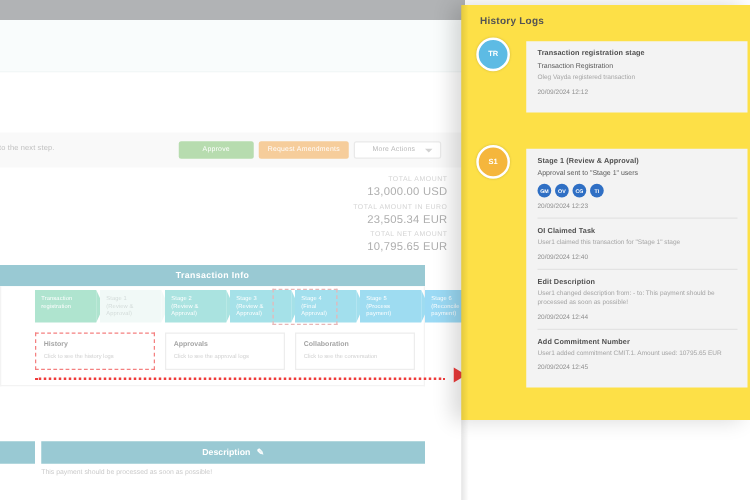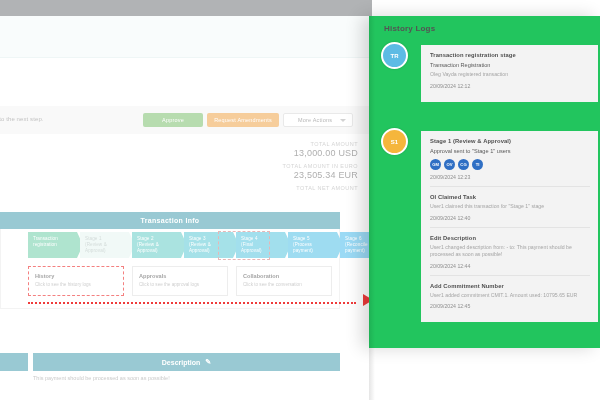--- a/index.html
+++ b/index.html
@@ -70,21 +70,21 @@
   .arrow-wrap { position:absolute; left:28px; top:292px; width:345px; height:22px; }
   .arrow-line { position:absolute; left:0; top:10px; width:328px; height:0;
                 border-top:2px dotted #ef3b3b; }
   .arrow-head { position:absolute; right:0; top:2px; width:0;height:0;
                 border-top:6px solid transparent; border-bottom:6px solid transparent; border-left:10px solid #ef3b3b; }
 
   
   .veil { position:absolute; left:0; top:0; width:372px; height:400px; background:rgba(255,255,255,0.38); pointer-events:none; }
 
   
-  .panel { position:absolute; left:369px; top:16px; width:231px; height:332px; background:#22c55e;
+  .panel { position:absolute; left:369px; top:4px; width:231px; height:332px; background:#fde047;
            box-shadow:-7px 0 16px rgba(0,0,0,0.16); }
   .panel-edge { position:absolute; left:0; top:0; width:6px; height:400px;
                 background:linear-gradient(to right, rgba(0,0,0,0.10), rgba(0,0,0,0)); }
   .panel-title { position:absolute; left:15px; top:8px; font-size:8px; color:#545454; font-weight:bold; letter-spacing:.2px;}
 
   .log-group { position:absolute; left:12px; }
   .g1 { top:26px; } .g2 { top:112px; }
 
   .avatar { position:absolute; left:0; top:0; width:27px; height:27px; border-radius:50%;
             border:2px solid #fff; box-shadow:0 0 2px rgba(0,0,0,0.18);
@@ -126,20 +126,21 @@
       <span>More Actions</span>
       <span class="chev-dn"></span>
     </div>
 
     <div class="totals">
       <div class="tot-lbl">TOTAL AMOUNT</div>
       <div class="tot-val">13,000.00 USD</div>
       <div class="tot-lbl">TOTAL AMOUNT IN EURO</div>
       <div class="tot-val">23,505.34 EUR</div>
       <div class="tot-lbl">TOTAL NET AMOUNT</div>
+      <div class="tot-val">10,795.65 EUR</div>
     </div>
 
     <div class="ti-header">Transaction Info</div>
     <div class="ti-body"></div>
 
     <div class="stages">
       <div class="stage s0">
         <div>Transaction</div>
         <div>registration</div>
       </div>

